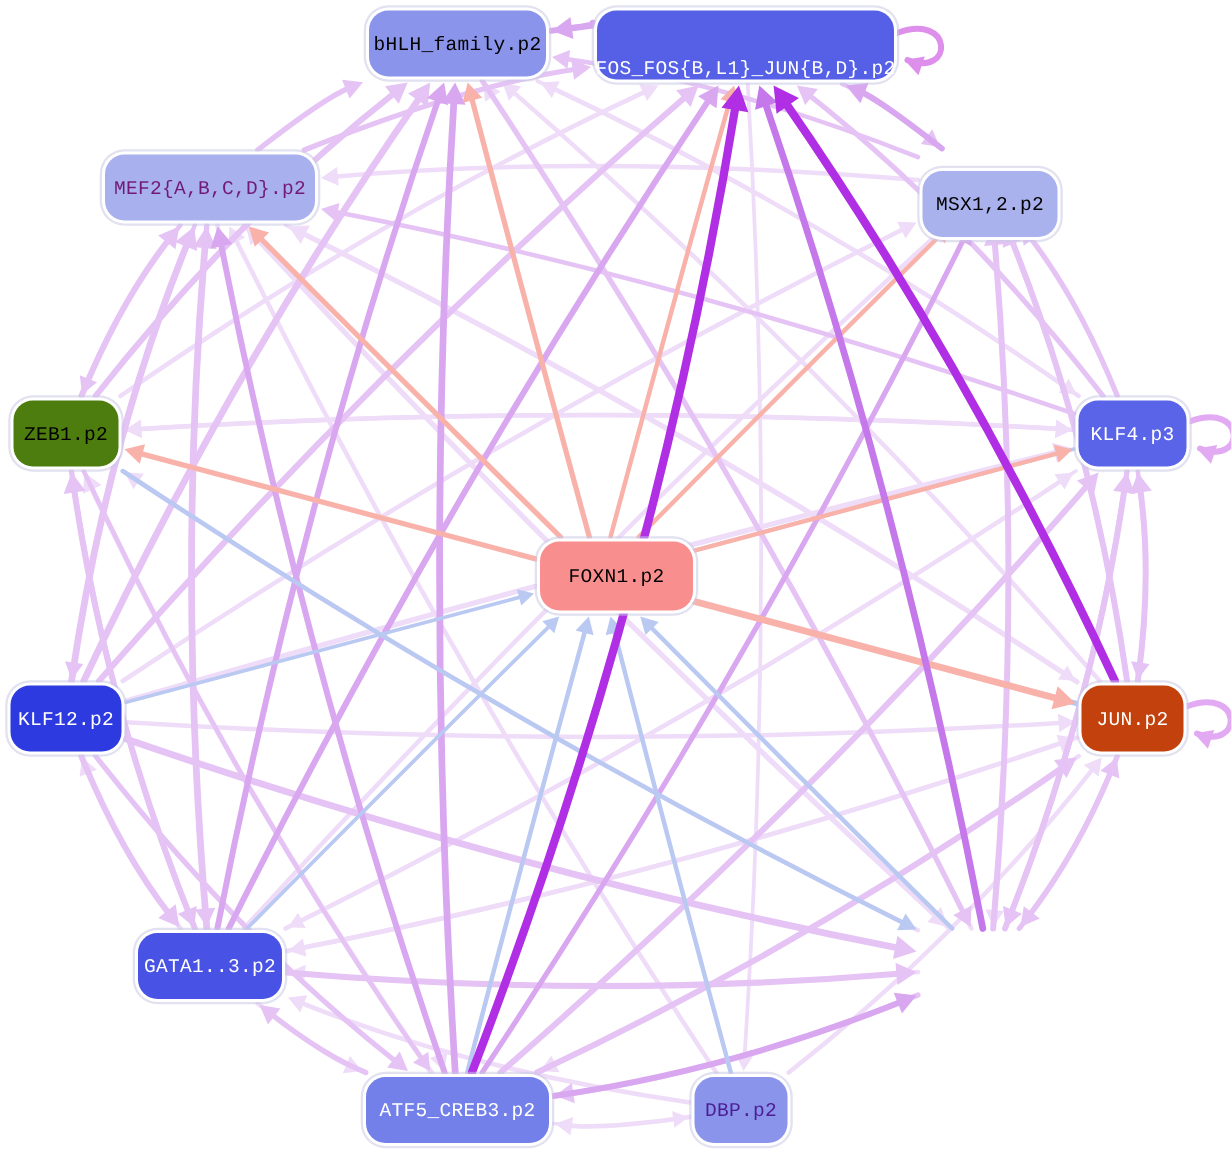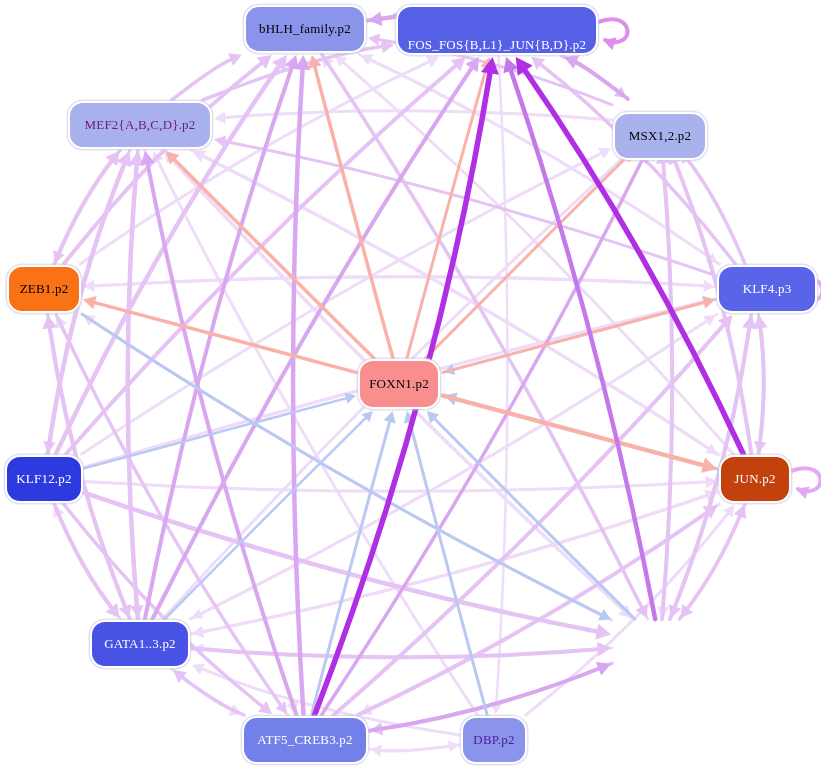--- a/index.html
+++ b/index.html
@@ -1,18 +1,18 @@
 <!DOCTYPE html>
 <html><head>
 <meta charset="utf-8">
 <style>
   html,body { margin:0; padding:0; background:#ffffff; }
   #canvas {
     position:relative; width:821px; height:769px; background:#ffffff;
-    overflow:hidden; font-family:Liberation Serif, serif;
+    overflow:hidden; font-family:Liberation Mono, monospace;
   }
   #edge-layer { position:absolute; left:0; top:0; }
   .node {
     position:absolute; display:flex; align-items:center; justify-content:center;
     border-radius:13px; font-size:13px; letter-spacing:0.2px; cursor:pointer;
     box-shadow: 0 0 0 2px #ffffff, 0 0 0 3.5px rgba(200,200,228,0.55);
     white-space:nowrap; z-index:2;
   }
   .node span { pointer-events:none; }
 </style>
@@ -228,27 +228,27 @@
     </div>
     <div class="node" style="left: 398px; top: 7px; width: 198px; height: 46px; background: rgb(85, 96, 230); color: rgb(255, 255, 255); align-items: flex-end;">
       <span>FOS_FOS{B,L1}_JUN{B,D}.p2</span>
     </div>
     <div class="node" style="left: 70px; top: 103px; width: 140px; height: 44px; background: rgb(168, 176, 238); color: #701a75;">
       <span>MEF2{A,B,C,D}.p2</span>
     </div>
     <div class="node" style="left: 615px; top: 102px; width: 90px; height: 44px; background: rgb(170, 178, 238); color: rgb(0, 0, 0); margin-top: 12px;">
       <span>MSX1,2.p2</span>
     </div>
-    <div class="node" style="left: 9px; top: 267px; width: 70px; height: 44px; background: #f97316; color: rgb(0, 0, 0); text-align: center;">
+    <div class="node" style="left: 9px; top: 267px; width: 70px; height: 44px; background: #4d7c0f; color: rgb(0, 0, 0); text-align: center;">
       <span>ZEB1.p2</span>
     </div>
-    <div class="node" style="left: 719px; top: 267px; width: 96px; height: 44px; background: rgb(90, 100, 232); color: rgb(255, 255, 255);">
+    <div class="node" style="left: 719px; top: 267px; width: 72px; height: 44px; background: rgb(90, 100, 232); color: rgb(255, 255, 255);">
       <span>KLF4.p3</span>
     </div>
-    <div class="node" style="left: 360px; top: 361px; width: 78px; height: 46px; background: rgb(249, 142, 142); color: rgb(0, 0, 0);">
+    <div class="node" style="left: 360px; top: 361px; width: 102px; height: 46px; background: rgb(249, 142, 142); color: rgb(0, 0, 0);">
       <span>FOXN1.p2</span>
     </div>
     <div class="node" style="left: 7px; top: 457px; width: 74px; height: 44px; background: rgb(44, 58, 224); color: rgb(255, 255, 255);">
       <span>KLF12.p2</span>
     </div>
     <div class="node" style="left: 721px; top: 457px; width: 68px; height: 44px; background: #c2410c; color: rgb(255, 255, 255);">
       <span>JUN.p2</span>
     </div>
     <div class="node" style="left: 92px; top: 622px; width: 96px; height: 44px; background: rgb(72, 82, 228); color: rgb(255, 255, 255);">
       <span>GATA1..3.p2</span>

